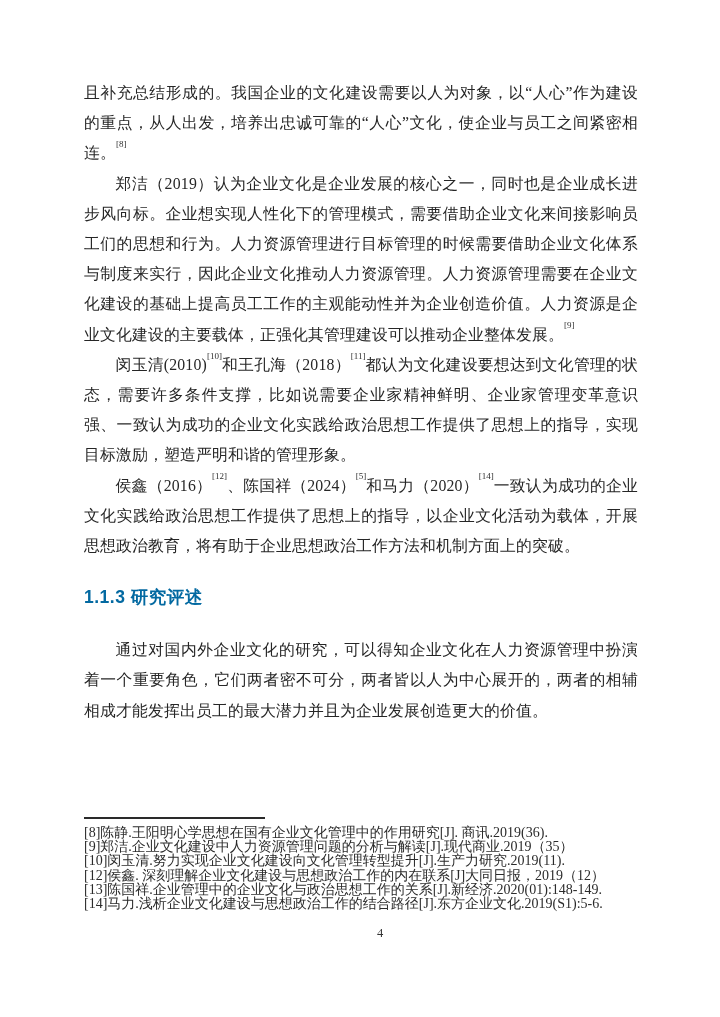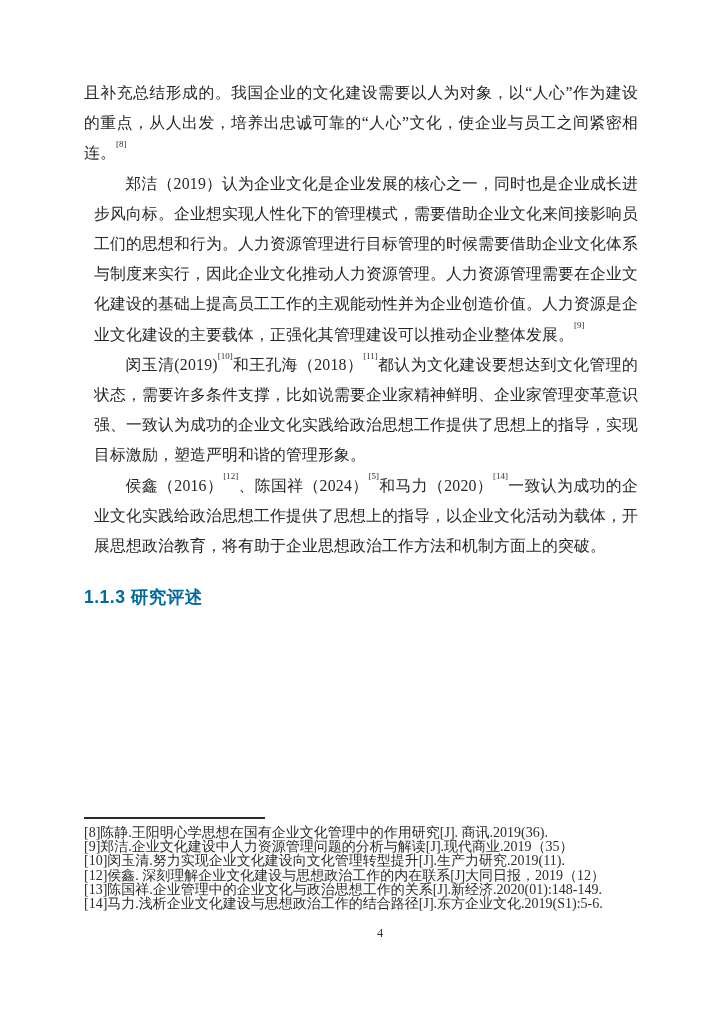--- a/index.html
+++ b/index.html
@@ -26,21 +26,20 @@
   }
   .par {
     margin: 0;
     font-size: 15.8px;
     line-height: 30.2px;
     text-align: justify;
     letter-spacing: 0.2px;
   }
   .par.indent {
     text-indent: 2em;
-    margin-left: 10px;
   }
   .fnref {
     font-size: 9px;
     line-height: 0;
     position: relative;
     top: -0.55em;
     letter-spacing: 0;
     color: #2e2e2e;
   }
   .section-heading {
@@ -86,26 +85,27 @@
 <body>
 
 <div class="page">
 
   <div class="content">
 
     <p class="par"><span>且补充总结形成的。我国企业的文化建设需要以人为对象，以“人心”作为建设的重点，从人出发，培养出忠诚可靠的“人心”文化，使企业与员工之间紧密相连。</span><sup class="fnref">[8]</sup></p>
 
     <p class="par indent"><span>郑洁（2019）认为企业文化是企业发展的核心之一，同时也是企业成长进步风向标。企业想实现人性化下的管理模式，需要借助企业文化来间接影响员工们的思想和行为。人力资源管理进行目标管理的时候需要借助企业文化体系与制度来实行，因此企业文化推动人力资源管理。人力资源管理需要在企业文化建设的基础上提高员工工作的主观能动性并为企业创造价值。人力资源是企业文化建设的主要载体，正强化其管理建设可以推动企业整体发展。</span><sup class="fnref">[9]</sup></p>
 
-    <p class="par indent"><span>闵玉清(2019)</span><sup class="fnref">[10]</sup><span>和王孔海（2018）</span><sup class="fnref">[11]</sup><span>都认为文化建设要想达到文化管理的状态，需要许多条件支撑，比如说需要企业家精神鲜明、企业家管理变革意识强、一致认为成功的企业文化实践给政治思想工作提供了思想上的指导，实现目标激励，塑造严明和谐的管理形象。</span></p>
+    <p class="par indent"><span>闵玉清(2010)</span><sup class="fnref">[10]</sup><span>和王孔海（2018）</span><sup class="fnref">[11]</sup><span>都认为文化建设要想达到文化管理的状态，需要许多条件支撑，比如说需要企业家精神鲜明、企业家管理变革意识强、一致认为成功的企业文化实践给政治思想工作提供了思想上的指导，实现目标激励，塑造严明和谐的管理形象。</span></p>
 
     <p class="par indent"><span>侯鑫（2016）</span><sup class="fnref">[12]</sup><span>、陈国祥（2024）</span><sup class="fnref">[5]</sup><span>和马力（2020）</span><sup class="fnref">[14]</sup><span>一致认为成功的企业文化实践给政治思想工作提供了思想上的指导，以企业文化活动为载体，开展思想政治教育，将有助于企业思想政治工作方法和机制方面上的突破。</span></p>
 
     <h2 class="section-heading">1.1.3 研究评述</h2>
 
+    <p class="par indent"><span>通过对国内外企业文化的研究，可以得知企业文化在人力资源管理中扮演着一个重要角色，它们两者密不可分，两者皆以人为中心展开的，两者的相辅相成才能发挥出员工的最大潜力并且为企业发展创造更大的价值。</span></p>
 
   </div>
 
   <div class="footnotes">
     <div class="fn-rule"></div>
     <div class="fn-item">[8]陈静.王阳明心学思想在国有企业文化管理中的作用研究[J]. 商讯.2019(36).</div>
     <div class="fn-item">[9]郑洁.企业文化建设中人力资源管理问题的分析与解读[J].现代商业.2019（35）</div>
     <div class="fn-item">[10]闵玉清.努力实现企业文化建设向文化管理转型提升[J].生产力研究.2019(11).</div>
     <div class="fn-item">[12]侯鑫. 深刻理解企业文化建设与思想政治工作的内在联系[J]大同日报，2019（12）</div>
     <div class="fn-item">[13]陈国祥.企业管理中的企业文化与政治思想工作的关系[J].新经济.2020(01):148-149.</div>

